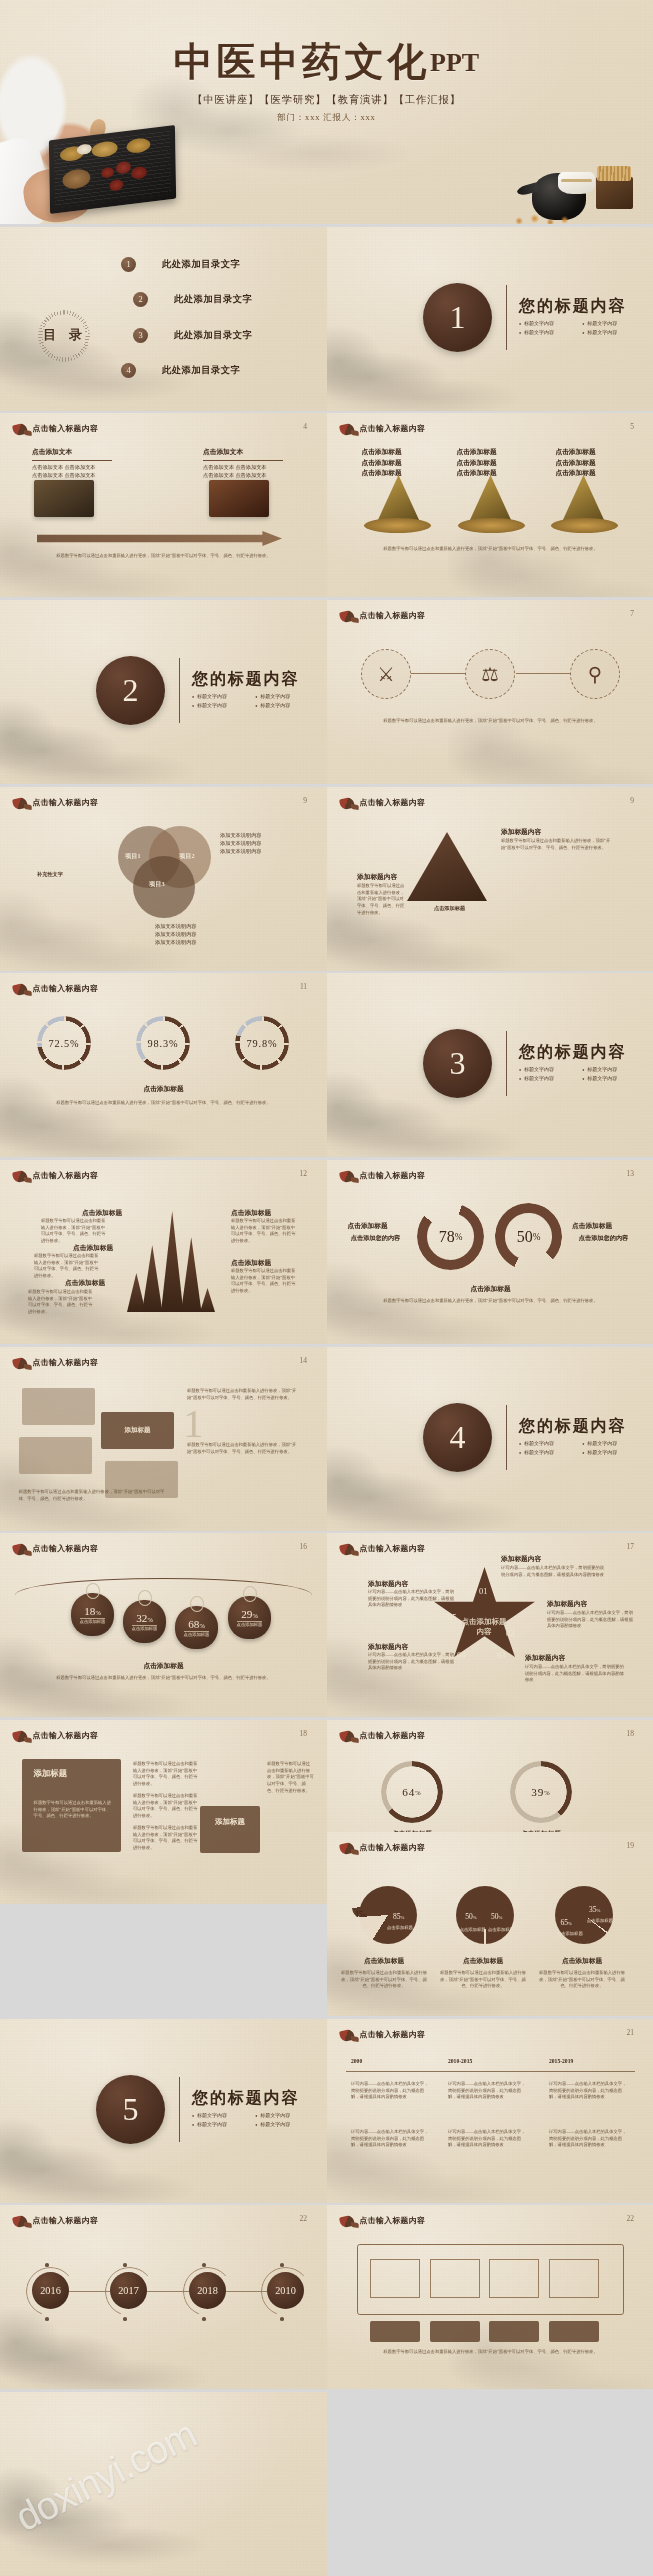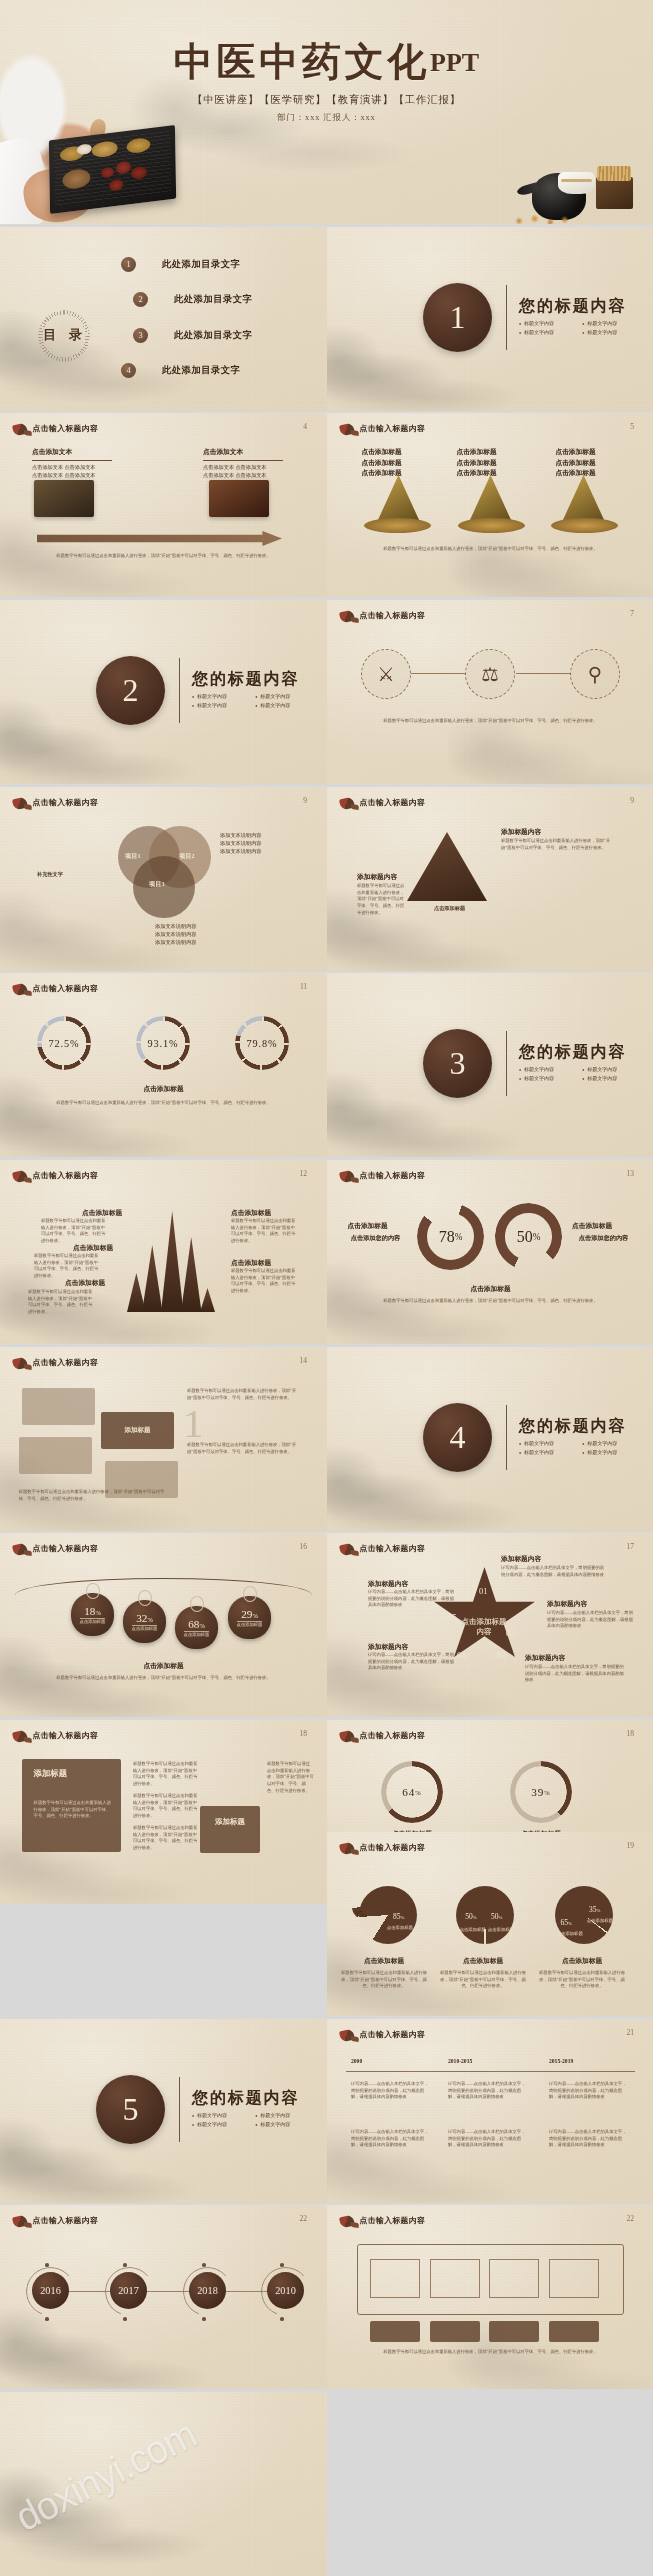--- a/index.html
+++ b/index.html
@@ -565,21 +565,21 @@
       <div class="pnum">11</div>
     </div>
     <div class="ring" style="left:37px;top:43px;">
       <div class="seg" style="background:conic-gradient(#5b3a28 0 261deg, #b9bfc9 261deg 360deg)"></div>
       <div class="ticks"></div>
       <div class="val">72.5%</div>
     </div>
     <div class="ring" style="left:136px;top:43px;">
       <div class="seg" style="background:conic-gradient(#5b3a28 0 229deg, #b9bfc9 229deg 360deg)"></div>
       <div class="ticks"></div>
-      <div class="val">93.1%</div>
+      <div class="val">98.3%</div>
     </div>
     <div class="ring" style="left:235px;top:43px;">
       <div class="seg" style="background:conic-gradient(#5b3a28 0 287deg, #b9bfc9 287deg 360deg)"></div>
       <div class="ticks"></div>
       <div class="val">79.8%</div>
     </div>
     <div class="capb ctr" style="position:absolute;left:0;right:0;top:112px;">点击添加标题</div>
     <div class="note ctr" style="position:absolute;left:32px;right:32px;top:127px;">标题数字等都可以通过点击和重新输入进行更改，顶部“开始”面板中可以对字体、字号、颜色、行距等进行修改。</div>
   </div>
 

